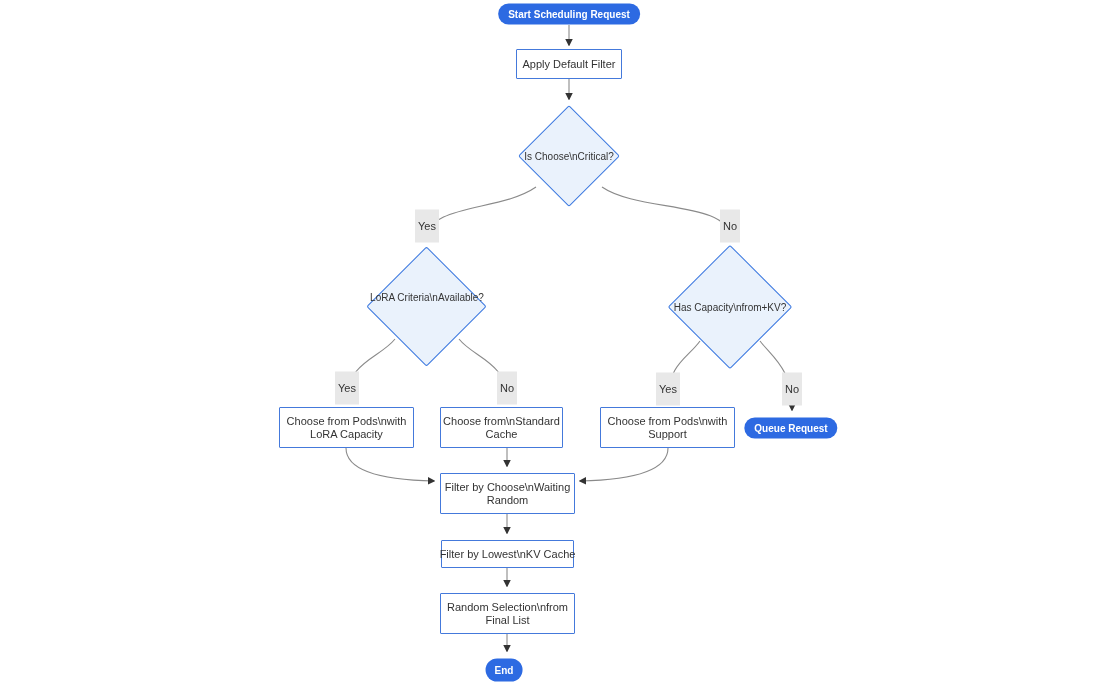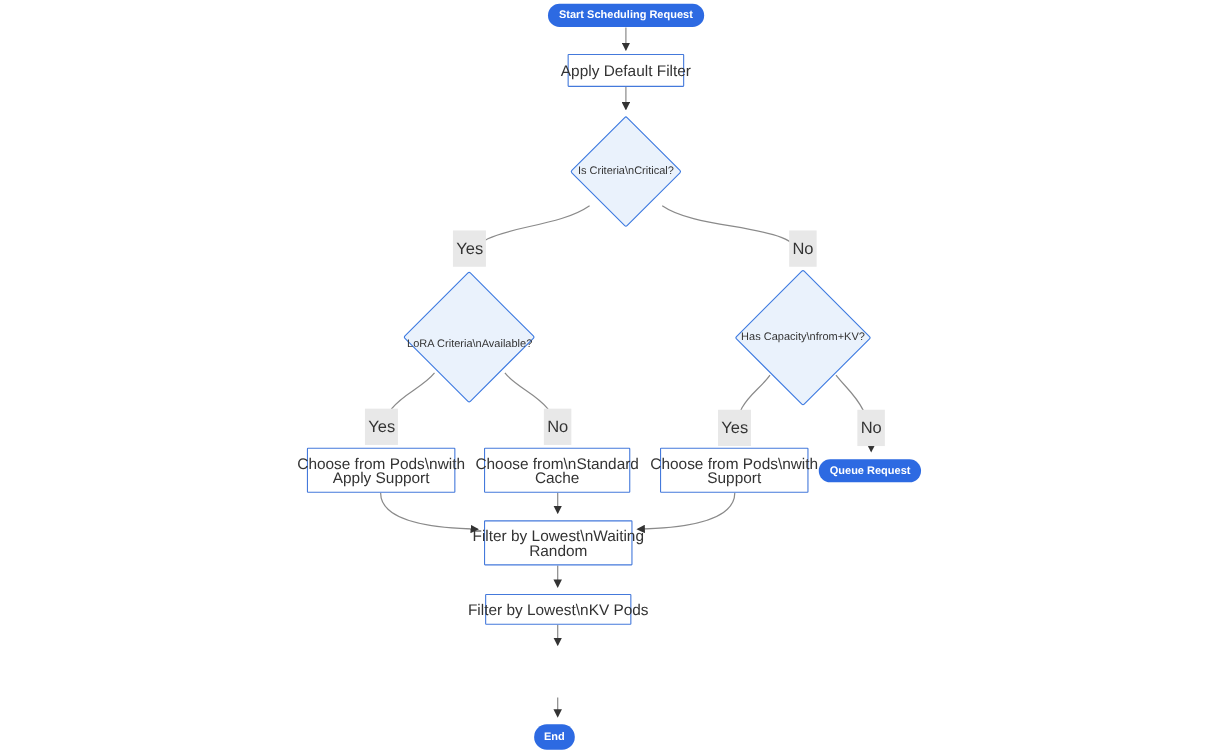--- a/index.html
+++ b/index.html
@@ -23,21 +23,21 @@
   .canvas{position:relative;width:1103px;height:685px;}
   svg.edges{position:absolute;left:0;top:0;width:1103px;height:685px;}
   svg.edges path.edge{fill:none;stroke:var(--edge-line);stroke-width:1.1px;}
   svg.edges .arrowhead{fill:var(--arrowhead);}
   .node{
     position:absolute;box-sizing:border-box;
     background:var(--process-fill);
     border:1.5px solid var(--process-border);
     border-radius:1px;
     display:flex;flex-direction:column;align-items:center;justify-content:center;
-    font-size:14px;line-height:13px;text-align:center;color:var(--text);
+    font-size:11px;line-height:13px;text-align:center;color:var(--text);
     white-space:nowrap;
   }
   .diamond-shape{
     position:absolute;box-sizing:border-box;
     background:var(--decision-fill);
     border:1.5px solid var(--decision-border);
     border-radius:2px;
     transform:rotate(45deg);
   }
   .diamond-label{
@@ -46,21 +46,21 @@
   }
   .terminal{
     position:absolute;transform:translate(-50%,-50%);
     background:var(--terminal-fill);color:var(--terminal-text);
     border-radius:12px;padding:5px 10px;
     font-size:10px;font-weight:bold;white-space:nowrap;
   }
   .edge-label{
     position:absolute;transform:translate(-50%,-50%);
     background:var(--edge-label-bg);color:var(--text);
-    font-size:15px;padding:11px 3px;line-height:11px;
+    font-size:11px;padding:11px 3px;line-height:11px;
   }
 </style>
 </head>
 <body>
 
 <div class="canvas">
 
   <svg class="edges" viewBox="0 0 1103 685">
     <defs>
       <marker id="arrow" viewBox="0 0 8 8" refX="6.5" refY="4" markerWidth="7" markerHeight="7" orient="auto-start-reverse">
@@ -88,50 +88,54 @@
   <div class="diamond-shape" style="left:686px;top:263px;width:88px;height:88px"></div>
 
   <div class="terminal" style="left:569px;top:14px">
     <span>Start Scheduling Request</span>
   </div>
 
   <div class="node" style="left:516px;top:49px;width:106px;height:30px">
     <span>Apply Default Filter</span>
   </div>
 
-  <div class="diamond-label" style="left:569px;top:156px">Is Criteria\nCritical?</div>
-  <div class="diamond-label" style="left:427px;top:313px">LoRA Criteria\nAvailable?</div>
+  <div class="diamond-label" style="left:569px;top:156px">Is Choose\nCritical?</div>
+  <div class="diamond-label" style="left:427px;top:297px">LoRA Criteria\nAvailable?</div>
   <div class="diamond-label" style="left:730px;top:307px">Has Capacity\nfrom+KV?</div>
 
   <div class="node" style="left:279px;top:407px;width:135px;height:41px">
     <span>Choose from Pods\nwith</span>
-    <span>Apply Support</span>
+    <span>LoRA Capacity</span>
   </div>
-  <div class="node" style="left:440px;top:407px;width:133px;height:41px">
+  <div class="node" style="left:440px;top:407px;width:123px;height:41px">
     <span>Choose from\nStandard</span>
     <span>Cache</span>
   </div>
   <div class="node" style="left:600px;top:407px;width:135px;height:41px">
     <span>Choose from Pods\nwith</span>
     <span>Support</span>
   </div>
 
   <div class="terminal" style="left:791px;top:428px">
     <span>Queue Request</span>
   </div>
 
   <div class="node" style="left:440px;top:473px;width:135px;height:41px">
-    <span>Filter by Lowest\nWaiting</span>
+    <span>Filter by Choose\nWaiting</span>
     <span>Random</span>
   </div>
 
   <div class="node" style="left:441px;top:540px;width:133px;height:28px">
-    <span>Filter by Lowest\nKV Pods</span>
+    <span>Filter by Lowest\nKV Cache</span>
   </div>
 
+  <div class="node" style="left:440px;top:593px;width:135px;height:41px">
+    <span>Random Selection\nfrom</span>
+    <span>Final List</span>
+  </div>
 
   <div class="terminal" style="left:504px;top:670px;border-radius:13px;padding:6px 9px">
     <span>End</span>
   </div>
 
   <div class="edge-label" style="left:427px;top:226px">Yes</div>
   <div class="edge-label" style="left:730px;top:226px">No</div>
   <div class="edge-label" style="left:347px;top:388px">Yes</div>
   <div class="edge-label" style="left:507px;top:388px">No</div>
   <div class="edge-label" style="left:668px;top:389px">Yes</div>

